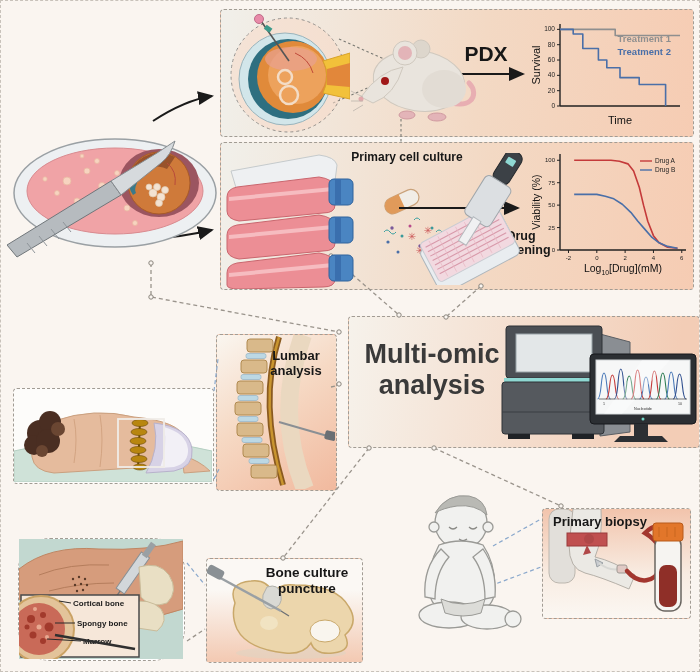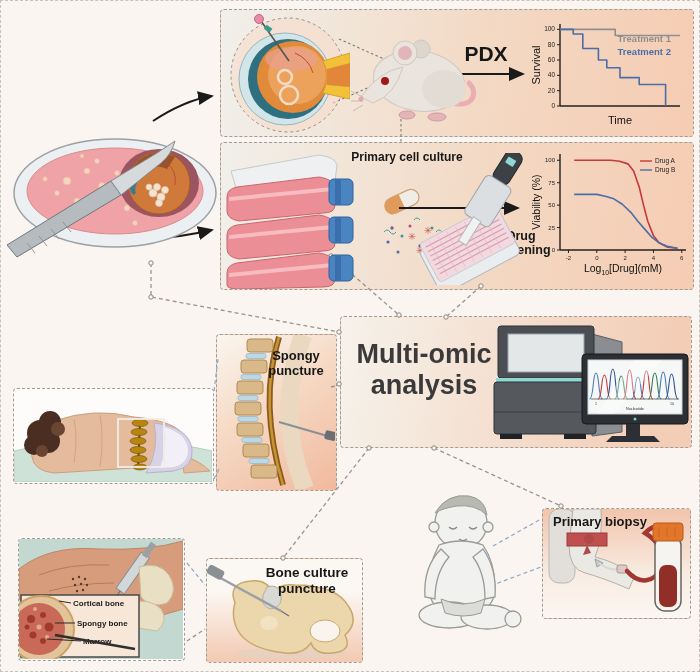--- a/index.html
+++ b/index.html
@@ -1,21 +1,21 @@
 <!DOCTYPE html>
 <html><head>
 <meta charset="utf-8">
 <style>
   html,body{margin:0;padding:0;background:#e9e4de;}
   .canvas{position:relative;width:698px;height:670px;background:#faf5f0;border:1px dashed #c8c2ba;
     font-family:"Liberation Sans",sans-serif;color:#1f1f1f;overflow:hidden;}
   .abs{position:absolute;}
   .panel{position:absolute;border:1.5px dashed #a29c94;border-radius:4px;box-sizing:border-box;z-index:1;}
   #panel-pdx,#panel-culture{background:linear-gradient(97deg,#f1efe9 2%,#f3d9c4 55%,#f6ccb3 100%);}
-  #panel-multiomic{background:linear-gradient(100deg,#f6f2eb 0%,#f3cdb6 90%);}
+  #panel-multiomic{background:linear-gradient(100deg,#f6f2eb 0%,#f3cdb6 90%);margin-left:8px;}
   #panel-lumbar{background:linear-gradient(145deg,#faf6f0 0%,#f6d9c4 45%,#f1b99e 100%);}
   #panel-patient{background:#fdfcfa;}
   #panel-photo{background:#ffffff;}
   #panel-puncture{background:linear-gradient(180deg,#fbf8f4 30%,#f3c9b2 100%);}
   #panel-liquid{background:linear-gradient(180deg,#f2c4ac 0%,#f8ece2 60%,#fbf7f2 100%);}
   .lbl{position:absolute;font-weight:700;line-height:1.15;text-align:center;color:#171717;}
   #multiomic-title{font-size:27px;font-weight:700;color:#3a3a3a;text-align:center;line-height:1.15;}
   .ill{position:absolute;z-index:3;}
   .inpanel{position:absolute;z-index:0;left:0;top:0;}
   #overlay{position:absolute;left:0;top:0;z-index:2;pointer-events:none;}
@@ -237,21 +237,21 @@
         <rect x="21" y="60.5" width="20" height="5" rx="2"></rect>
           <rect x="21" y="81.5" width="20" height="5" rx="2"></rect>
         <rect x="25" y="102.5" width="20" height="5" rx="2"></rect>
           <rect x="32" y="123.5" width="20" height="5" rx="2"></rect>
       </g>
       <g>
         <line x1="114" y1="102" x2="62" y2="87" stroke="#8a8f94" stroke-width="2"></line>
         <rect x="108" y="96" width="11" height="9" rx="2" fill="#6a6f74" transform="rotate(14 113 100)"></rect>
       </g>
     </svg>
-    <div class="lbl" style="left:40px;top:14px;width:78px;font-size:13px;">Spongy puncture</div>
+    <div class="lbl" style="left:40px;top:14px;width:78px;font-size:13px;">Lumbar analysis</div>
   </div>
 
   <div class="panel" id="panel-patient" style="left:12px;top:387px;width:201px;height:96px;">
     <svg class="inpanel" width="198" height="93" viewBox="0 0 198 93">
       <path d="M0,62 Q30,54 60,60 T120,58 T198,62 L198,93 L0,93 Z" fill="#cfe2d8" stroke="#b5cfc2"></path>
       <path d="M18,68 Q14,40 40,32 Q80,18 120,28 Q165,32 172,50 Q178,64 168,76 L40,84 Q20,82 18,68 Z" fill="#e5bb9d" stroke="#caa07f"></path>
       <path d="M168,66 Q186,72 196,82 L170,84 Z" fill="#e5bb9d" stroke="#caa07f"></path>
       <g fill="#4a2e22">
         <circle cx="26" cy="44" r="13"></circle>
           <circle cx="36" cy="33" r="11"></circle>
@@ -274,21 +274,21 @@
         </g>
       </g>
       <rect x="104" y="30" width="46" height="48" fill="none" stroke="#f0ede8" stroke-width="1.8"></rect>
       <g stroke="#d3a482" stroke-width="1" fill="none">
         <path d="M60,30 Q64,50 60,74"></path>
           <path d="M86,26 Q90,50 86,78"></path>
       </g>
     </svg>
   </div>
 
-  <div class="panel" id="panel-photo" style="left:17px;top:537px;width:167px;height:123px;">
+  <div class="panel" id="panel-photo" style="left:17px;top:537px;width:167px;height:123px;border-radius:32px;">
     <svg class="inpanel" width="164" height="120" viewBox="0 0 164 120">
       <rect x="0" y="0" width="164" height="120" fill="#c2d8d0"></rect>
       <path d="M0,30 Q30,6 80,10 Q130,12 164,2 L164,70 Q120,86 60,80 Q20,74 0,60 Z" fill="#d69c7c" stroke="#bf8663"></path>
       <ellipse cx="20" cy="80" rx="30" ry="18" fill="#cc9272"></ellipse>
       <g stroke="#b57d5c" stroke-width="1" fill="none">
         <path d="M20,36 Q50,24 90,26"></path>
           <path d="M30,52 Q60,44 95,44"></path>
       </g>
       <g fill="#5a3a28">
         <circle cx="54" cy="40" r="1.2"></circle>

